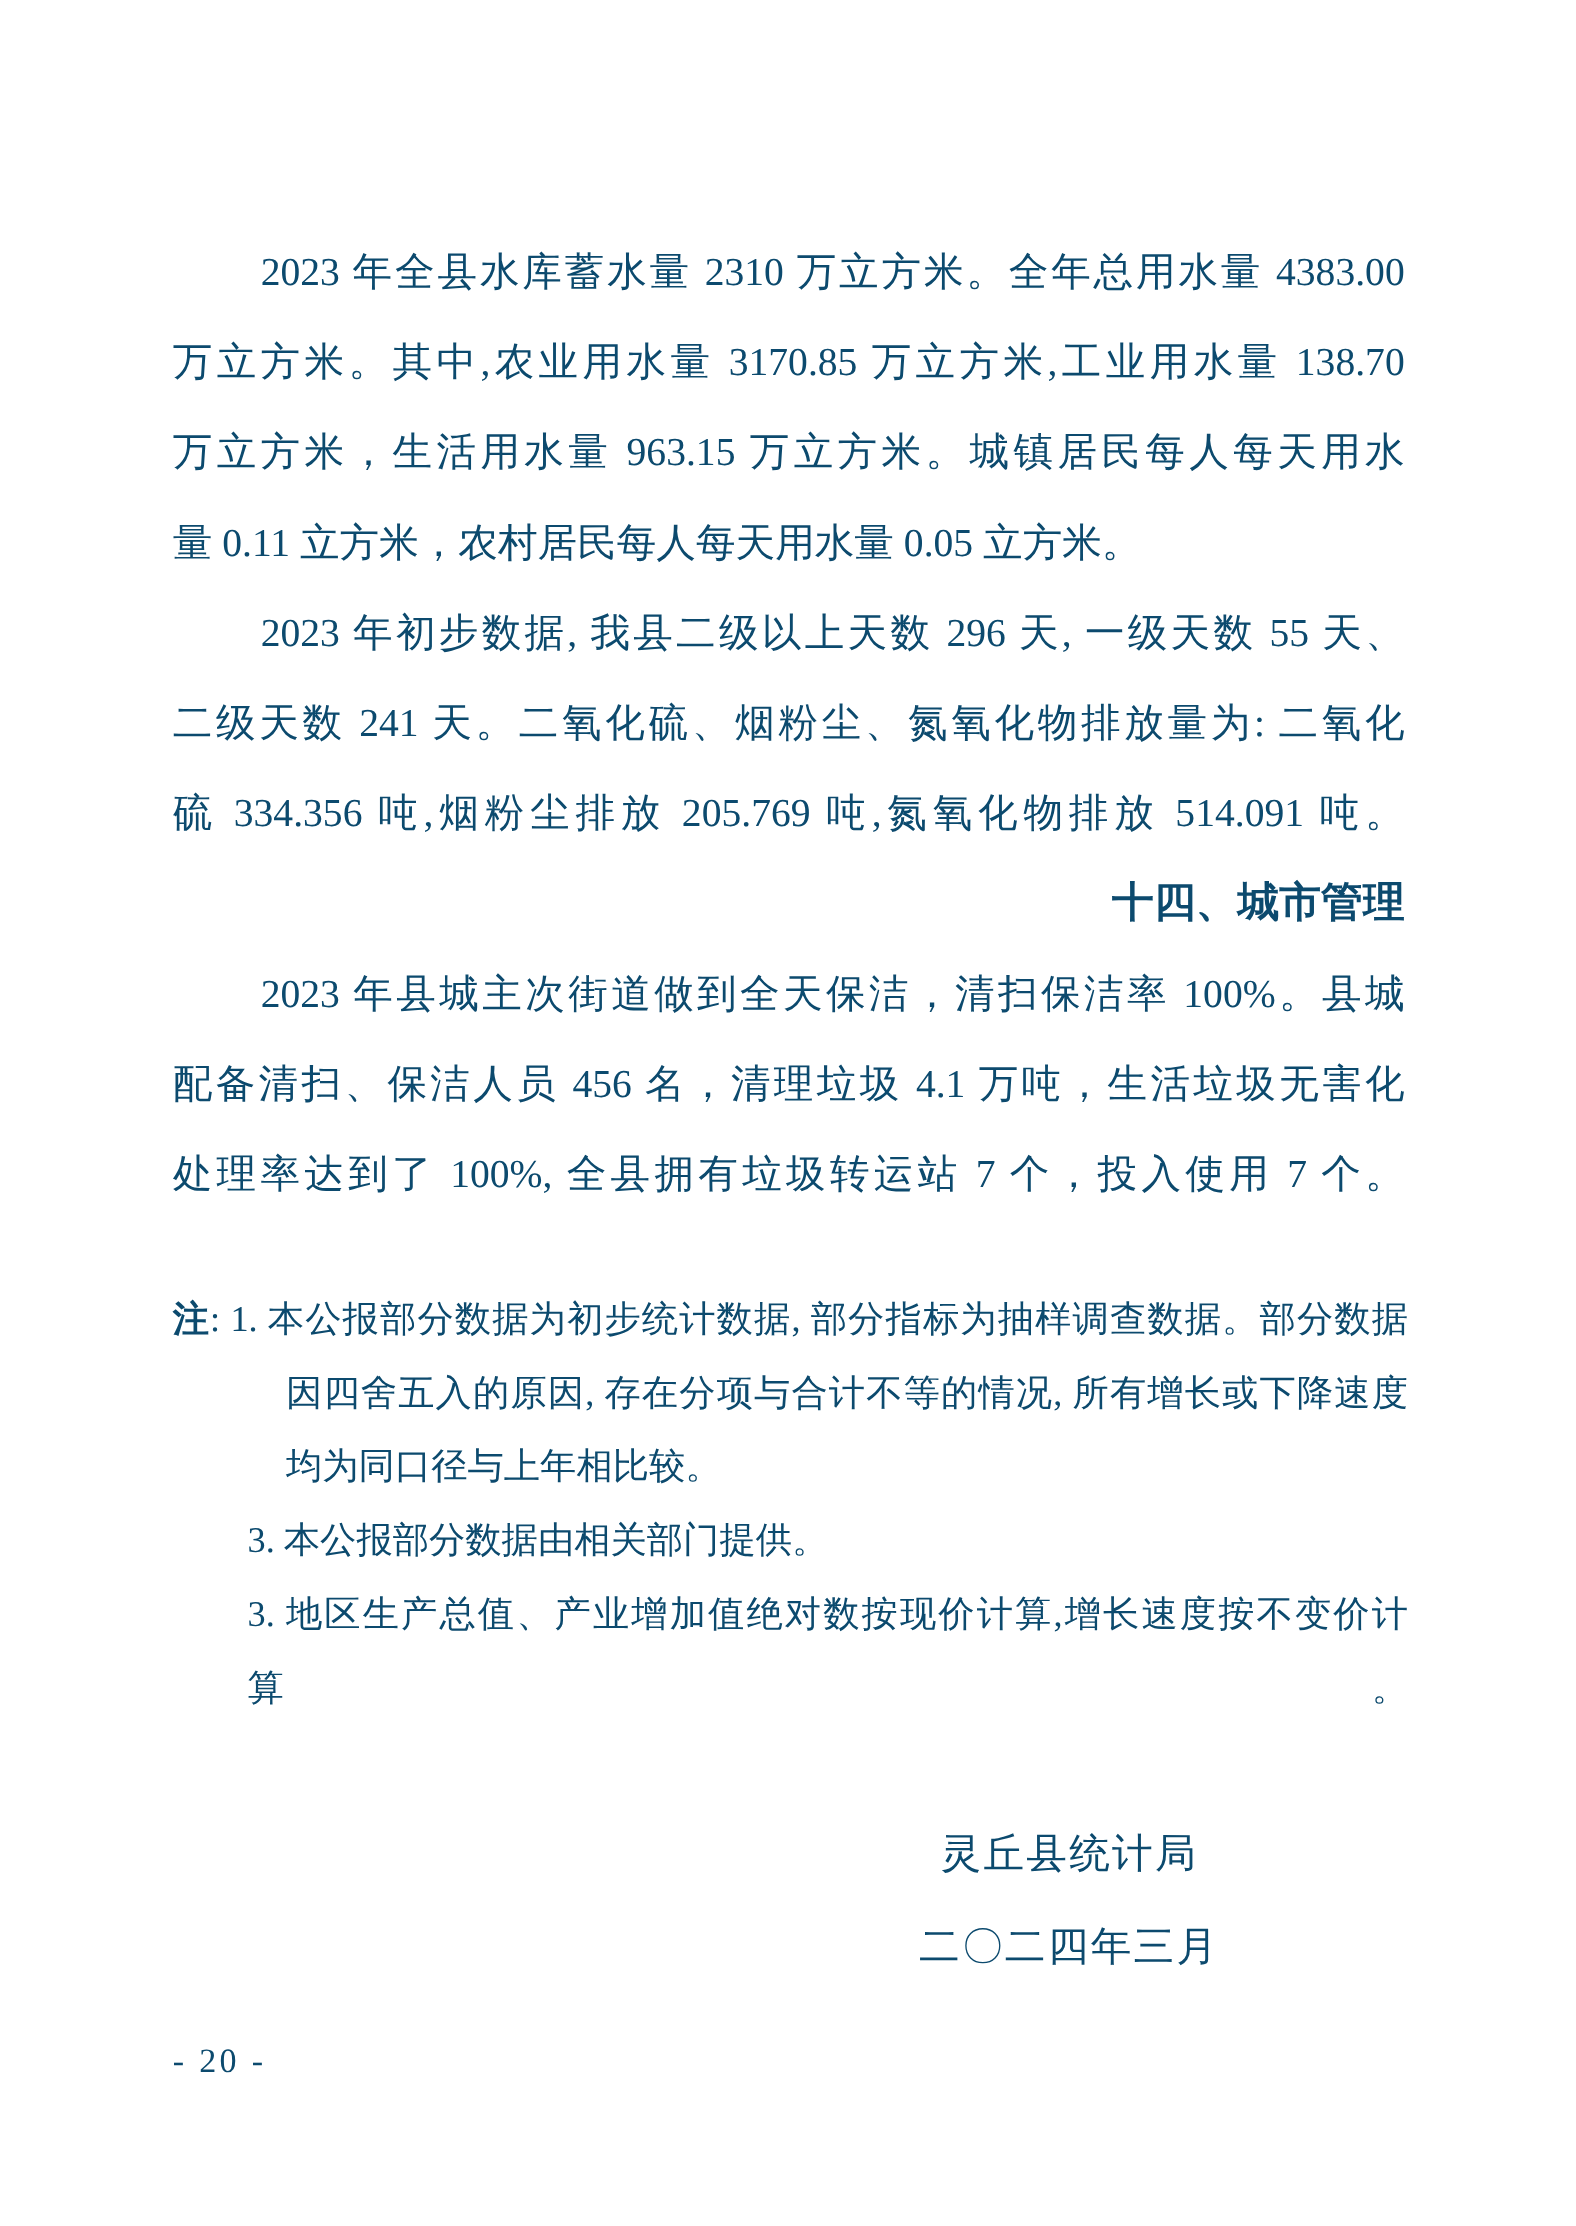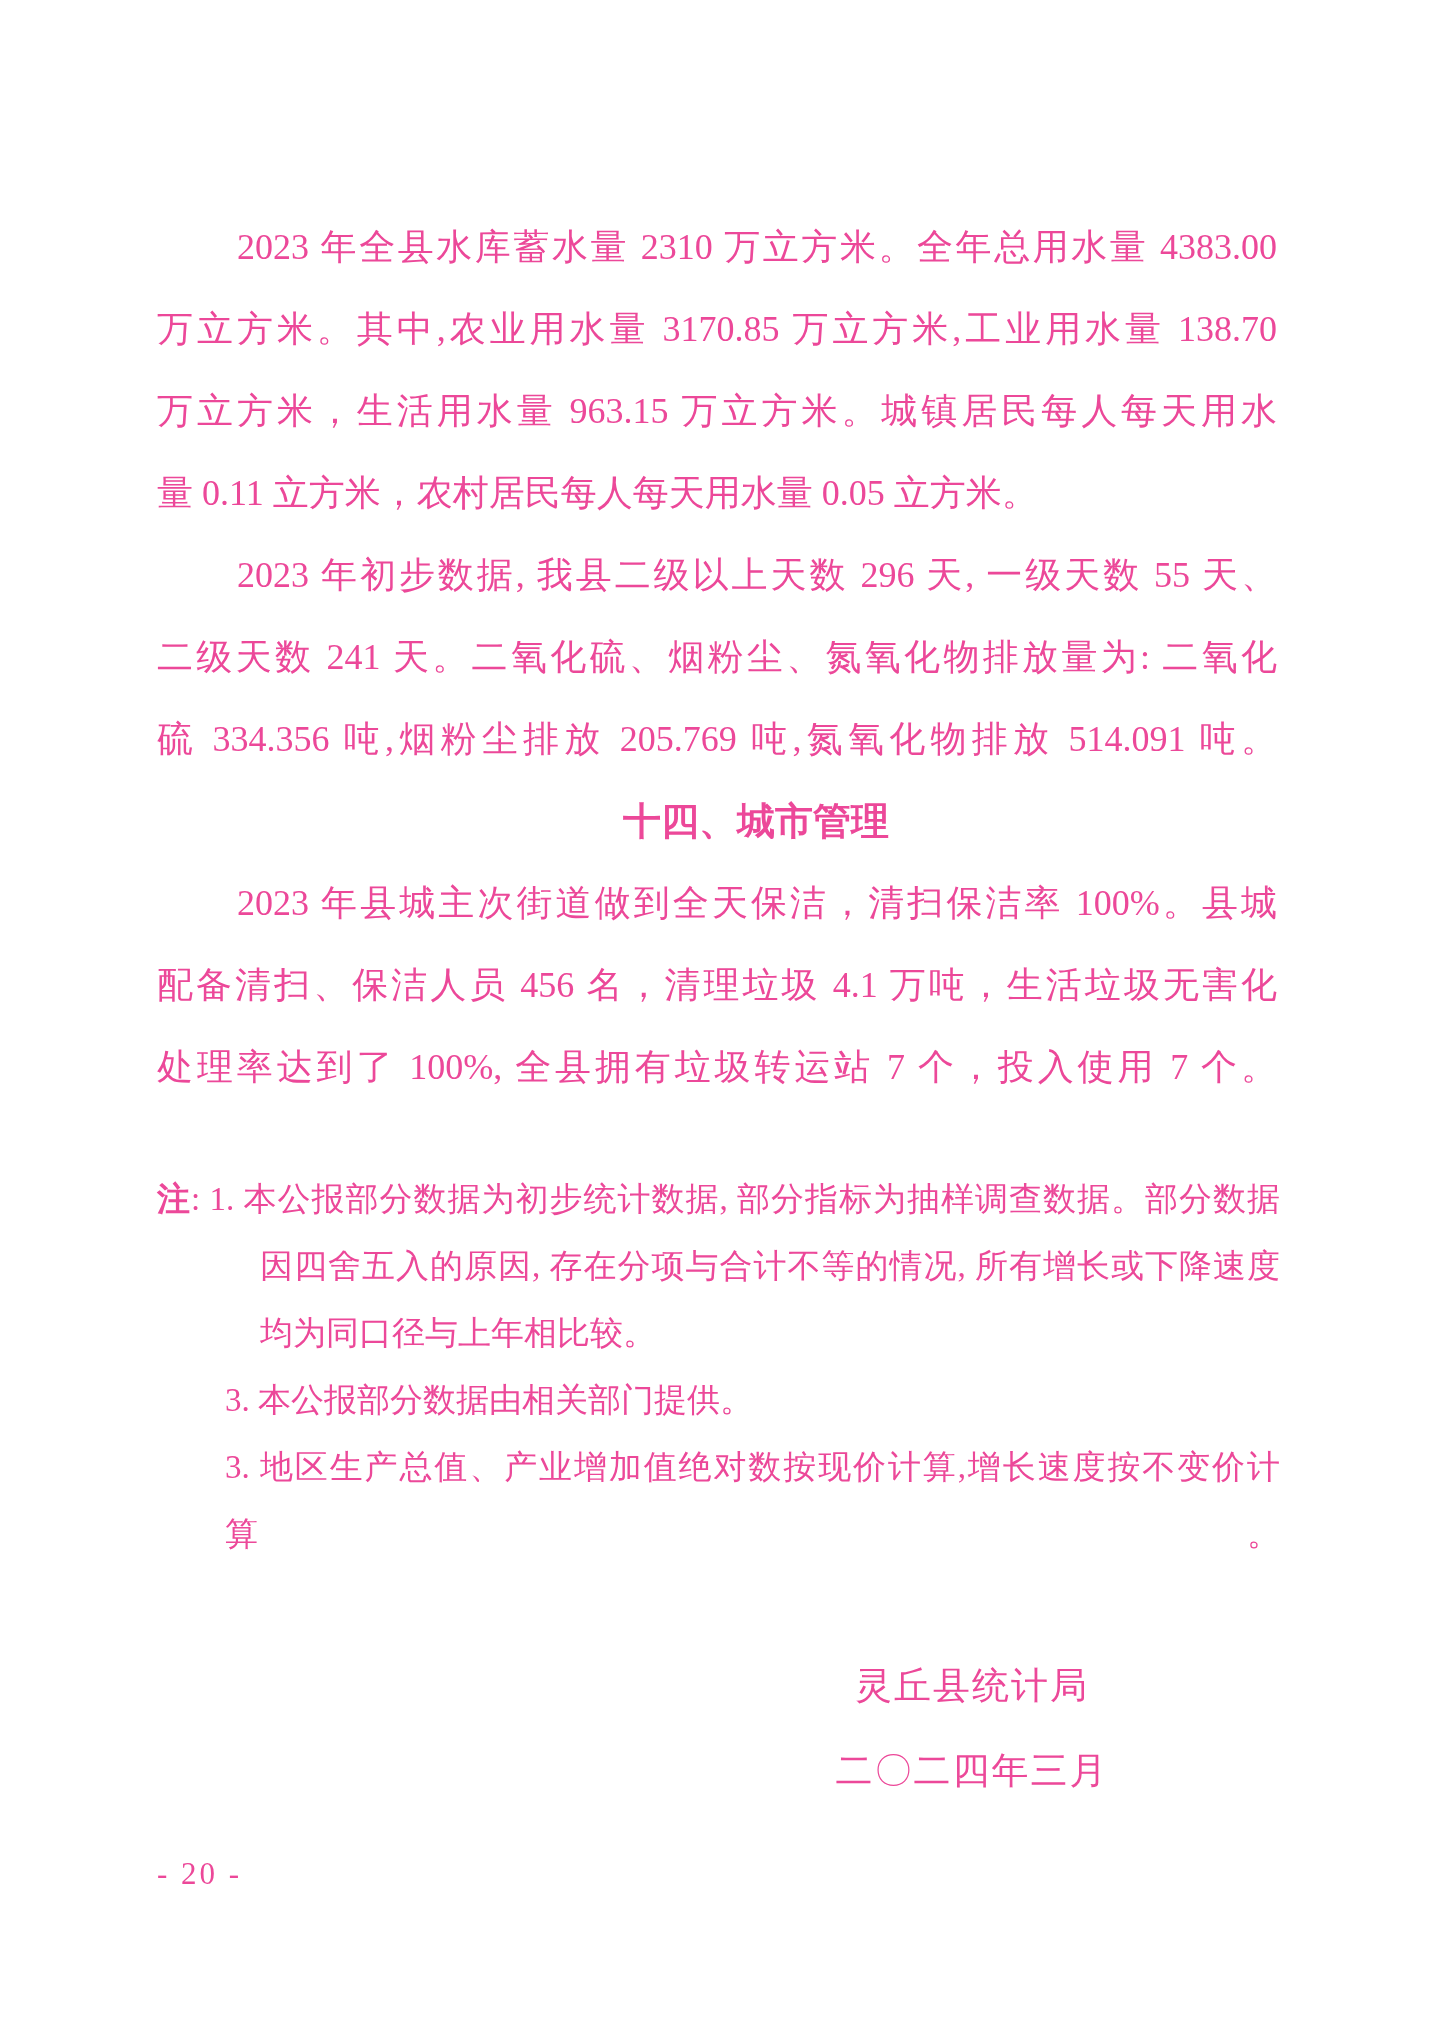--- a/index.html
+++ b/index.html
@@ -5,21 +5,21 @@
   html, body {
     margin: 0;
     padding: 0;
     background: #ffffff;
   }
   .page {
     position: relative;
     width: 1433px;
     height: 2024px;
     background: #ffffff;
-    color: #ec4899;
+    color: #0c4a6e;
     font-family: "Liberation Serif", "DejaVu Serif", serif;
     overflow: hidden;
   }
   
   .content {
     position: absolute;
     left: 157px;
     top: 206px;
     width: 1120px;
     font-size: 36px;
@@ -31,21 +31,21 @@
   }
   .bl-last {                 
     text-align: left;
   }
   .indent { text-indent: 80px; }
   .heading {
     font-family: "Liberation Sans", "DejaVu Sans", sans-serif;
     font-weight: 700;
     font-size: 38px;
     text-indent: 78px;
-    text-align: center;
+    text-align: right;
   }
   
   .notes {
     position: absolute;
     left: 157px;
     top: 1165px;
     width: 1123px;
     font-size: 33px;
     line-height: 67px;
   }

